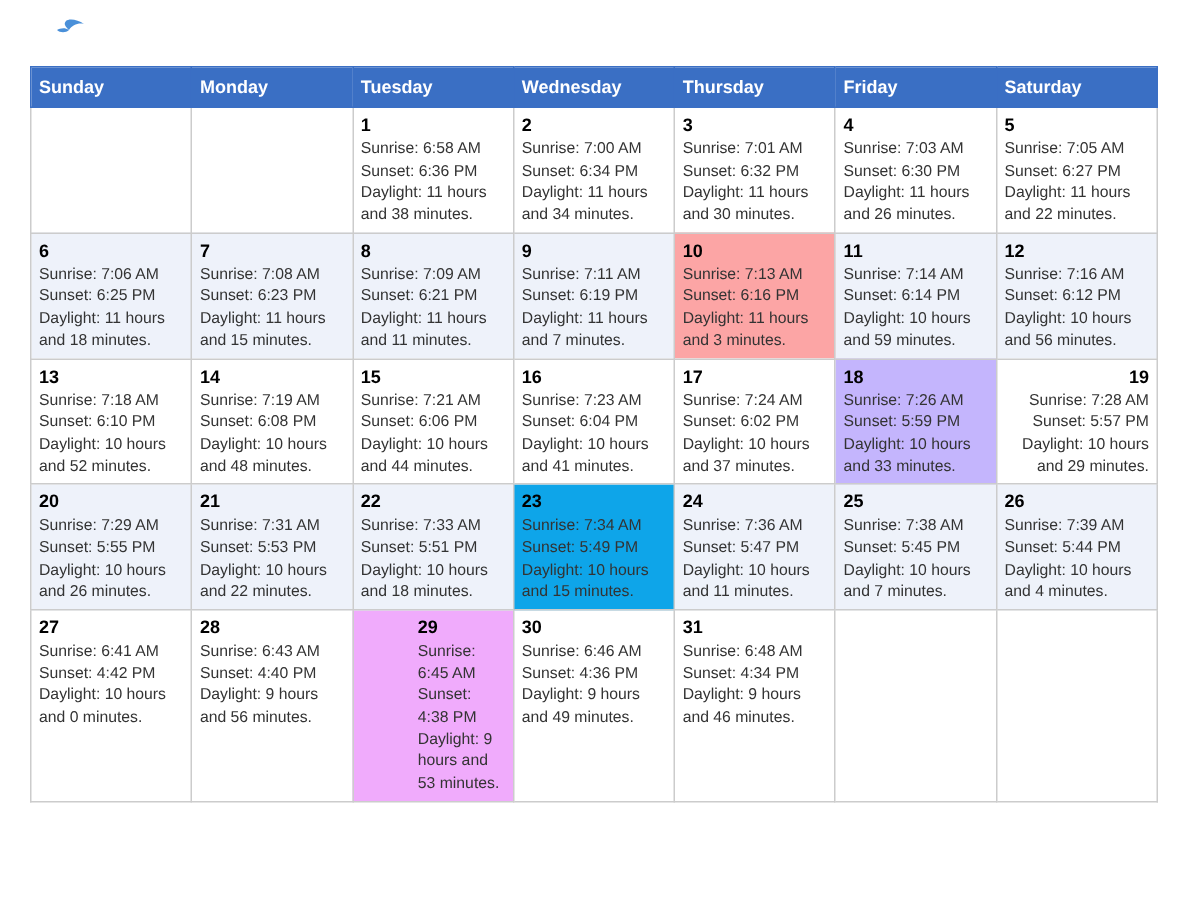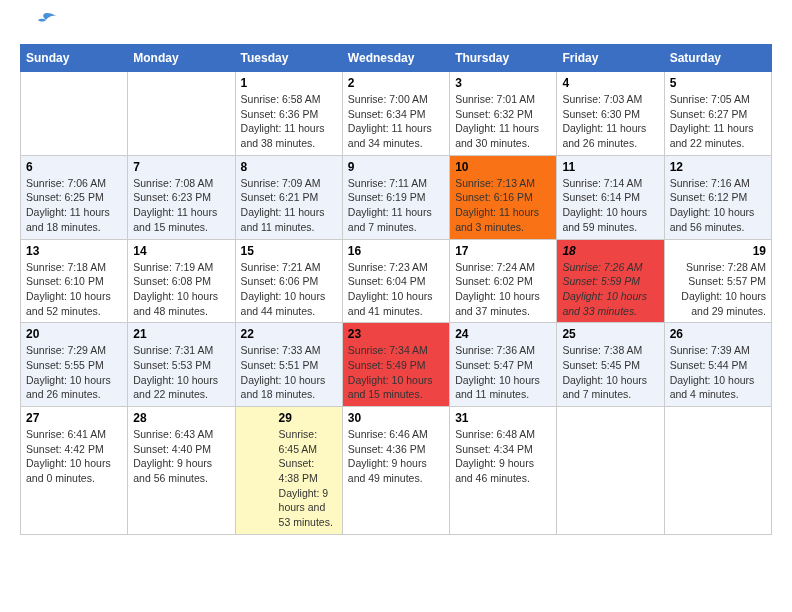--- a/index.html
+++ b/index.html
@@ -154,21 +154,21 @@
           <div class="day-info">Sunrise: 7:08 AM<br>Sunset: 6:23 PM<br>Daylight: 11 hours and 15 minutes.</div>
         </td>
         <td style="background: rgb(238, 242, 250);">
           <span class="day-number">8</span>
           <div class="day-info">Sunrise: 7:09 AM<br>Sunset: 6:21 PM<br>Daylight: 11 hours and 11 minutes.</div>
         </td>
         <td style="background: rgb(238, 242, 250);">
           <span class="day-number">9</span>
           <div class="day-info">Sunrise: 7:11 AM<br>Sunset: 6:19 PM<br>Daylight: 11 hours and 7 minutes.</div>
         </td>
-        <td style="background: #f97316;">
+        <td style="background: #fca5a5;">
           <span class="day-number">10</span>
           <div class="day-info">Sunrise: 7:13 AM<br>Sunset: 6:16 PM<br>Daylight: 11 hours and 3 minutes.</div>
         </td>
         <td style="background: rgb(238, 242, 250);">
           <span class="day-number">11</span>
           <div class="day-info">Sunrise: 7:14 AM<br>Sunset: 6:14 PM<br>Daylight: 10 hours and 59 minutes.</div>
         </td>
         <td style="background: rgb(238, 242, 250);">
           <span class="day-number">12</span>
           <div class="day-info">Sunrise: 7:16 AM<br>Sunset: 6:12 PM<br>Daylight: 10 hours and 56 minutes.</div>
@@ -188,21 +188,21 @@
           <div class="day-info">Sunrise: 7:21 AM<br>Sunset: 6:06 PM<br>Daylight: 10 hours and 44 minutes.</div>
         </td>
         <td style="background: rgb(255, 255, 255);">
           <span class="day-number">16</span>
           <div class="day-info">Sunrise: 7:23 AM<br>Sunset: 6:04 PM<br>Daylight: 10 hours and 41 minutes.</div>
         </td>
         <td style="background: rgb(255, 255, 255);">
           <span class="day-number">17</span>
           <div class="day-info">Sunrise: 7:24 AM<br>Sunset: 6:02 PM<br>Daylight: 10 hours and 37 minutes.</div>
         </td>
-        <td style="background: #ef4444; font-style: italic;">
+        <td style="background: #c4b5fd;">
           <span class="day-number">18</span>
           <div class="day-info">Sunrise: 7:26 AM<br>Sunset: 5:59 PM<br>Daylight: 10 hours and 33 minutes.</div>
         </td>
         <td style="background: rgb(255, 255, 255); text-align: right;">
           <span class="day-number">19</span>
           <div class="day-info">Sunrise: 7:28 AM<br>Sunset: 5:57 PM<br>Daylight: 10 hours and 29 minutes.</div>
         </td>
       </tr>
       <tr>
         <td style="background: rgb(238, 242, 250); margin-left: 12px;">
@@ -210,21 +210,21 @@
           <div class="day-info">Sunrise: 7:29 AM<br>Sunset: 5:55 PM<br>Daylight: 10 hours and 26 minutes.</div>
         </td>
         <td style="background: rgb(238, 242, 250);">
           <span class="day-number">21</span>
           <div class="day-info">Sunrise: 7:31 AM<br>Sunset: 5:53 PM<br>Daylight: 10 hours and 22 minutes.</div>
         </td>
         <td style="background: rgb(238, 242, 250);">
           <span class="day-number">22</span>
           <div class="day-info">Sunrise: 7:33 AM<br>Sunset: 5:51 PM<br>Daylight: 10 hours and 18 minutes.</div>
         </td>
-        <td style="background: #ef4444;">
+        <td style="background: #0ea5e9;">
           <span class="day-number">23</span>
           <div class="day-info">Sunrise: 7:34 AM<br>Sunset: 5:49 PM<br>Daylight: 10 hours and 15 minutes.</div>
         </td>
         <td style="background: rgb(238, 242, 250);">
           <span class="day-number">24</span>
           <div class="day-info">Sunrise: 7:36 AM<br>Sunset: 5:47 PM<br>Daylight: 10 hours and 11 minutes.</div>
         </td>
         <td style="background: rgb(238, 242, 250);">
           <span class="day-number">25</span>
           <div class="day-info">Sunrise: 7:38 AM<br>Sunset: 5:45 PM<br>Daylight: 10 hours and 7 minutes.</div>
@@ -236,21 +236,21 @@
       </tr>
       <tr>
         <td style="background: rgb(255, 255, 255);">
           <span class="day-number">27</span>
           <div class="day-info">Sunrise: 6:41 AM<br>Sunset: 4:42 PM<br>Daylight: 10 hours and 0 minutes.</div>
         </td>
         <td style="background: rgb(255, 255, 255); margin-top: 12px;">
           <span class="day-number">28</span>
           <div class="day-info">Sunrise: 6:43 AM<br>Sunset: 4:40 PM<br>Daylight: 9 hours and 56 minutes.</div>
         </td>
-        <td style="background: #fef9c3; padding-left: 43px;">
+        <td style="background: #f0abfc; padding-left: 43px;">
           <span class="day-number">29</span>
           <div class="day-info">Sunrise: 6:45 AM<br>Sunset: 4:38 PM<br>Daylight: 9 hours and 53 minutes.</div>
         </td>
         <td style="background: rgb(255, 255, 255);">
           <span class="day-number">30</span>
           <div class="day-info">Sunrise: 6:46 AM<br>Sunset: 4:36 PM<br>Daylight: 9 hours and 49 minutes.</div>
         </td>
         <td style="background: rgb(255, 255, 255);">
           <span class="day-number">31</span>
           <div class="day-info">Sunrise: 6:48 AM<br>Sunset: 4:34 PM<br>Daylight: 9 hours and 46 minutes.</div>

